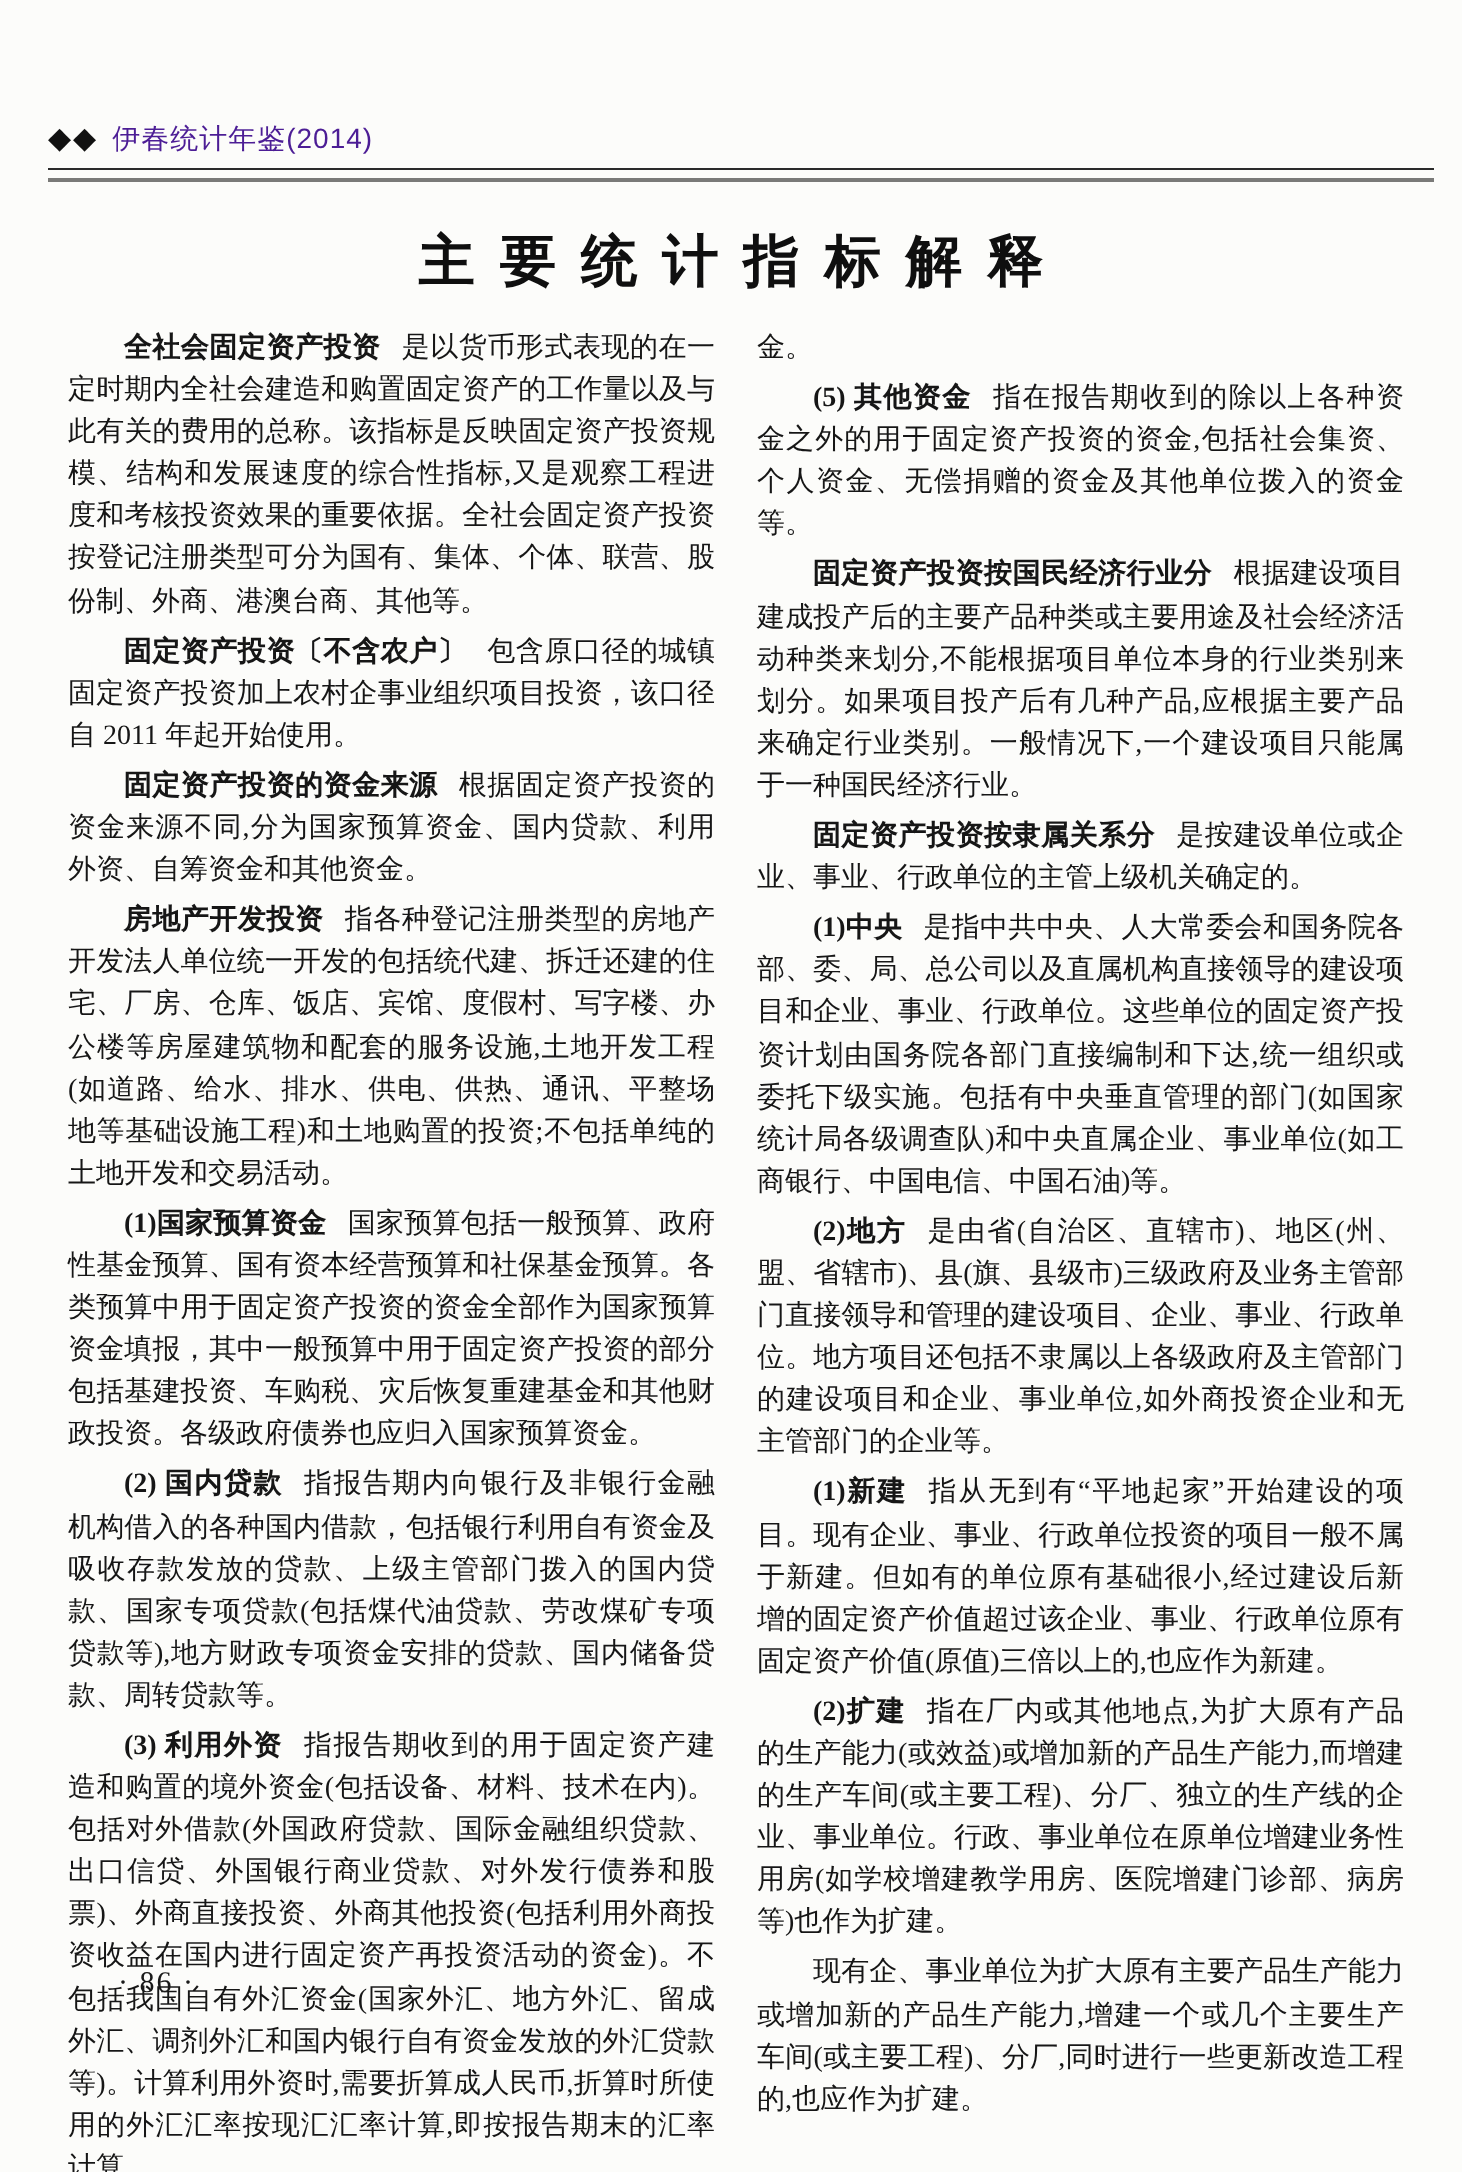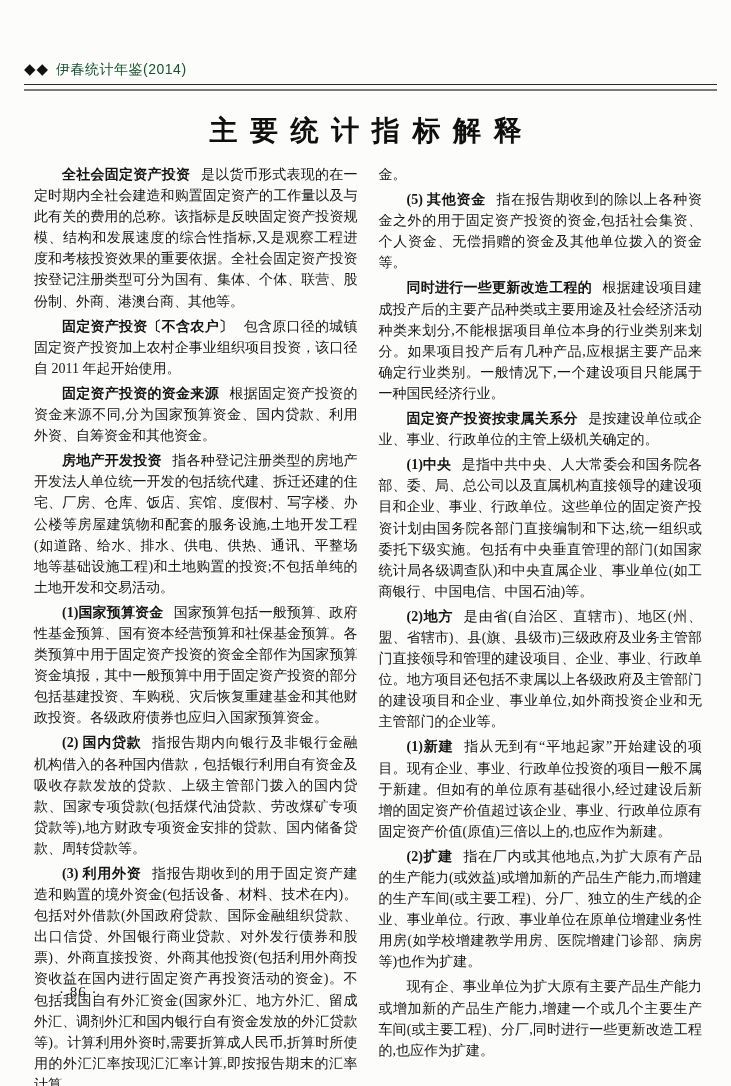--- a/index.html
+++ b/index.html
@@ -16,21 +16,21 @@
     overflow:hidden;
     box-sizing:border-box;
   }
   .header-row{
     position:absolute;top:60px;left:24px;right:14px;
     font-family:"Liberation Sans","DejaVu Sans",sans-serif;
     font-size:14px;
     display:flex;align-items:baseline;
   }
   .diamonds{font-size:15px;letter-spacing:1px;margin-right:7px;color:#111;}
-  .yearbook{letter-spacing:0.5px;color:#14532d;text-align:right;}
+  .yearbook{letter-spacing:0.5px;color:#4c1d95;text-align:right;}
   .header-rule{
     position:absolute;top:84px;left:24px;right:14px;height:4px;
     border-top:1.5px solid #2a2a2a;
     border-bottom:2px solid #7a7a78;
   }
   .doc-title{
     position:absolute;top:112px;left:0;width:731px;
     text-align:center;
     font-size:28px;font-weight:bold;
     letter-spacing:0.45em;
@@ -86,21 +86,21 @@
       <p><b class="term">房地产开发投资</b><span>指各种登记注册类型的房地产开发法人单位统一开发的包括统代建、拆迁还建的住宅、厂房、仓库、饭店、宾馆、度假村、写字楼、办公楼等房屋建筑物和配套的服务设施,土地开发工程(如道路、给水、排水、供电、供热、通讯、平整场地等基础设施工程)和土地购置的投资;不包括单纯的土地开发和交易活动。</span></p>
       <p><b class="term">(1)国家预算资金</b><span>国家预算包括一般预算、政府性基金预算、国有资本经营预算和社保基金预算。各类预算中用于固定资产投资的资金全部作为国家预算资金填报，其中一般预算中用于固定资产投资的部分包括基建投资、车购税、灾后恢复重建基金和其他财政投资。各级政府债券也应归入国家预算资金。</span></p>
       <p><b class="term">(2) 国内贷款</b><span>指报告期内向银行及非银行金融机构借入的各种国内借款，包括银行利用自有资金及吸收存款发放的贷款、上级主管部门拨入的国内贷款、国家专项贷款(包括煤代油贷款、劳改煤矿专项贷款等),地方财政专项资金安排的贷款、国内储备贷款、周转贷款等。</span></p>
       <p><b class="term">(3) 利用外资</b><span>指报告期收到的用于固定资产建造和购置的境外资金(包括设备、材料、技术在内)。包括对外借款(外国政府贷款、国际金融组织贷款、出口信贷、外国银行商业贷款、对外发行债券和股票)、外商直接投资、外商其他投资(包括利用外商投资收益在国内进行固定资产再投资活动的资金)。不包括我国自有外汇资金(国家外汇、地方外汇、留成外汇、调剂外汇和国内银行自有资金发放的外汇贷款等)。计算利用外资时,需要折算成人民币,折算时所使用的外汇汇率按现汇汇率计算,即按报告期末的汇率计算。</span></p>
 
     </div>
 
     <div class="col">
       <p class="no-indent"><span>金。</span></p>
       <p><b class="term">(5) 其他资金</b><span>指在报告期收到的除以上各种资金之外的用于固定资产投资的资金,包括社会集资、个人资金、无偿捐赠的资金及其他单位拨入的资金等。</span></p>
-      <p><b class="term">同时进行一些更新改造工程的</b><span>根据建设项目建成投产后的主要产品种类或主要用途及社会经济活动种类来划分,不能根据项目单位本身的行业类别来划分。如果项目投产后有几种产品,应根据主要产品来确定行业类别。一般情况下,一个建设项目只能属于一种国民经济行业。</span></p>
+      <p><b class="term">固定资产投资按国民经济行业分</b><span>根据建设项目建成投产后的主要产品种类或主要用途及社会经济活动种类来划分,不能根据项目单位本身的行业类别来划分。如果项目投产后有几种产品,应根据主要产品来确定行业类别。一般情况下,一个建设项目只能属于一种国民经济行业。</span></p>
       <p><b class="term">固定资产投资按隶属关系分</b><span>是按建设单位或企业、事业、行政单位的主管上级机关确定的。</span></p>
       <p><b class="term">(1)中央</b><span>是指中共中央、人大常委会和国务院各部、委、局、总公司以及直属机构直接领导的建设项目和企业、事业、行政单位。这些单位的固定资产投资计划由国务院各部门直接编制和下达,统一组织或委托下级实施。包括有中央垂直管理的部门(如国家统计局各级调查队)和中央直属企业、事业单位(如工商银行、中国电信、中国石油)等。</span></p>
       <p><b class="term">(2)地方</b><span>是由省(自治区、直辖市)、地区(州、盟、省辖市)、县(旗、县级市)三级政府及业务主管部门直接领导和管理的建设项目、企业、事业、行政单位。地方项目还包括不隶属以上各级政府及主管部门的建设项目和企业、事业单位,如外商投资企业和无主管部门的企业等。</span></p>
       <p><b class="term">(1)新建</b><span>指从无到有“平地起家”开始建设的项目。现有企业、事业、行政单位投资的项目一般不属于新建。但如有的单位原有基础很小,经过建设后新增的固定资产价值超过该企业、事业、行政单位原有固定资产价值(原值)三倍以上的,也应作为新建。</span></p>
       <p><b class="term">(2)扩建</b><span>指在厂内或其他地点,为扩大原有产品的生产能力(或效益)或增加新的产品生产能力,而增建的生产车间(或主要工程)、分厂、独立的生产线的企业、事业单位。行政、事业单位在原单位增建业务性用房(如学校增建教学用房、医院增建门诊部、病房等)也作为扩建。</span></p>
       <p><span>现有企、事业单位为扩大原有主要产品生产能力或增加新的产品生产能力,增建一个或几个主要生产车间(或主要工程)、分厂,同时进行一些更新改造工程的,也应作为扩建。</span></p>
 
     </div>
 
   </div>

